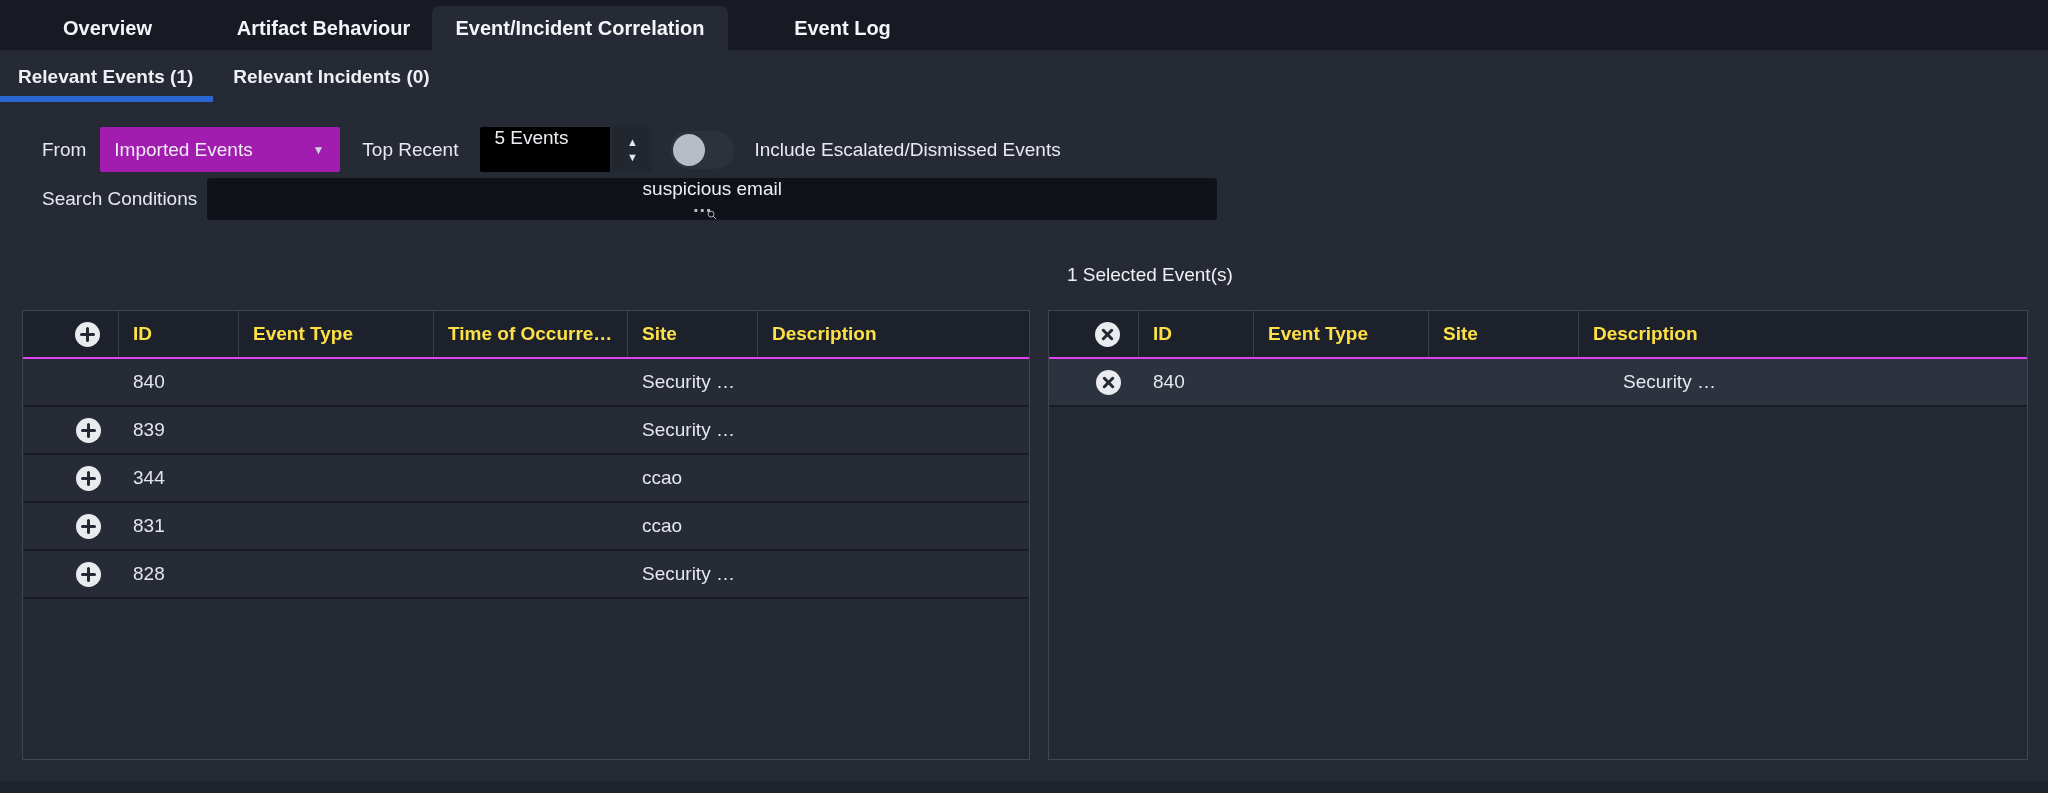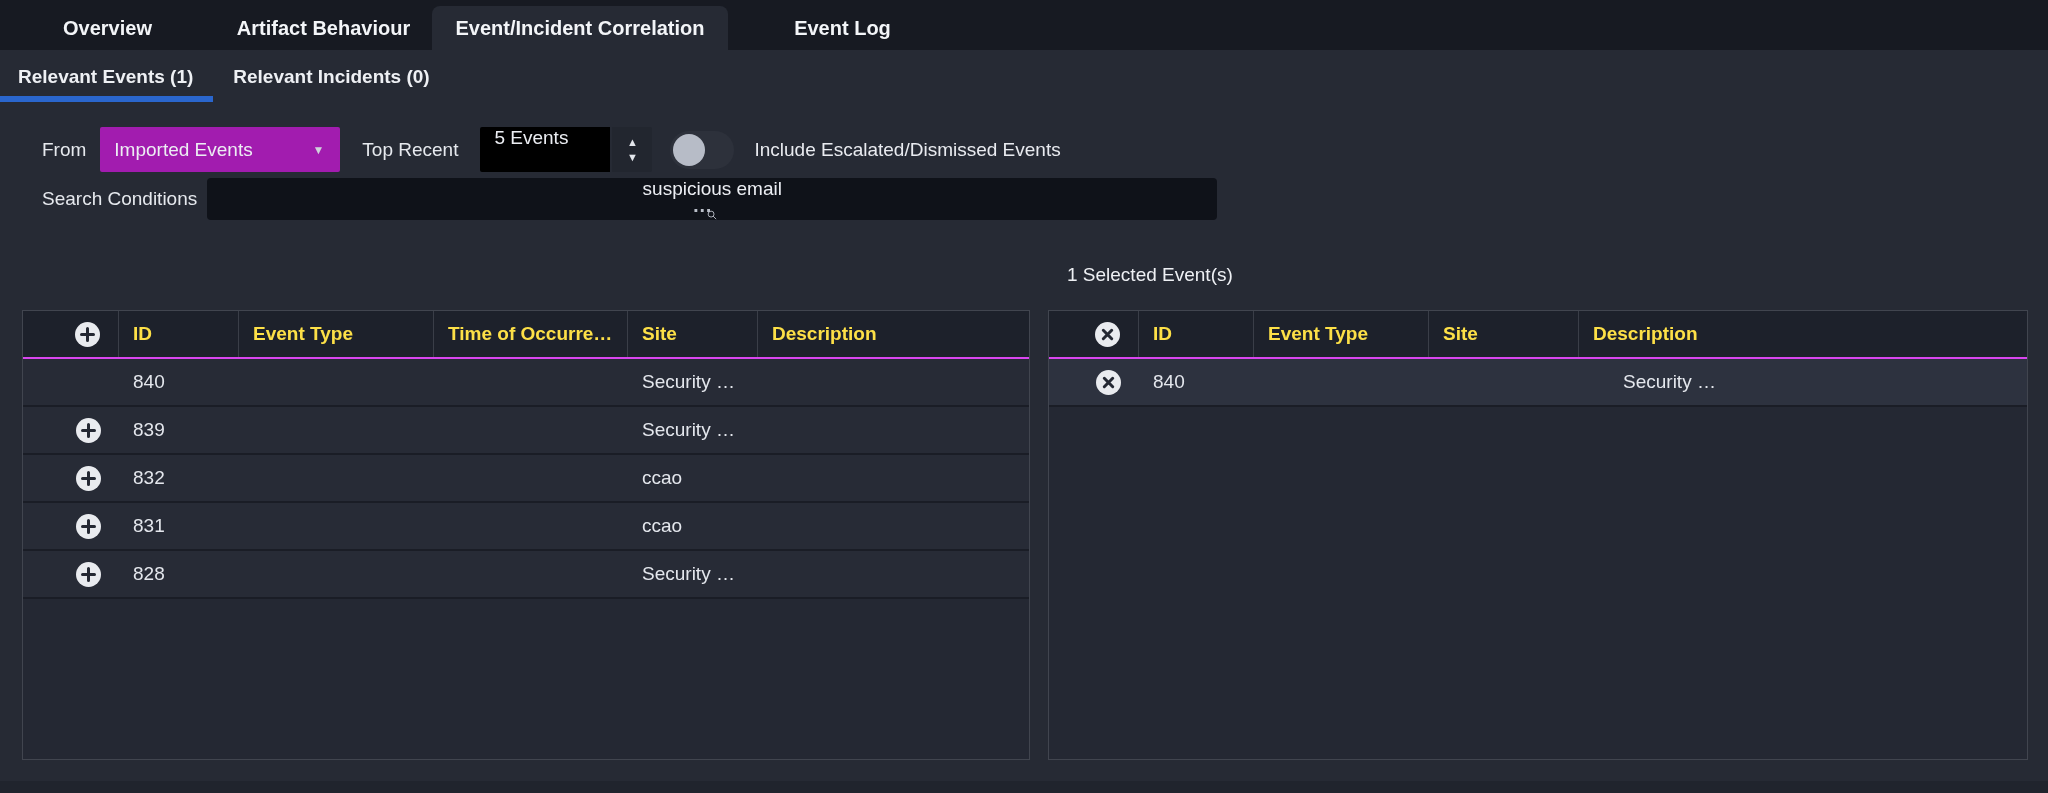--- a/index.html
+++ b/index.html
@@ -283,21 +283,21 @@
     <div class="td c4">Security …</div>
     <div class="td c5"></div>
   </div>
 
   <div class="tr">
     <div class="td c0 icon-col">
       <svg class="circle-icon" viewBox="0 0 25 25">
           <use href="#ic-plus"></use>
         </svg>
     </div>
-    <div class="td c1">832</div>
+    <div class="td c1">344</div>
     <div class="td c2"></div>
     <div class="td c3"></div>
     <div class="td c4">ccao</div>
     <div class="td c5"></div>
   </div>
 
   <div class="tr">
     <div class="td c0 icon-col">
       <svg class="circle-icon" viewBox="0 0 25 25">
           <use href="#ic-plus"></use>

